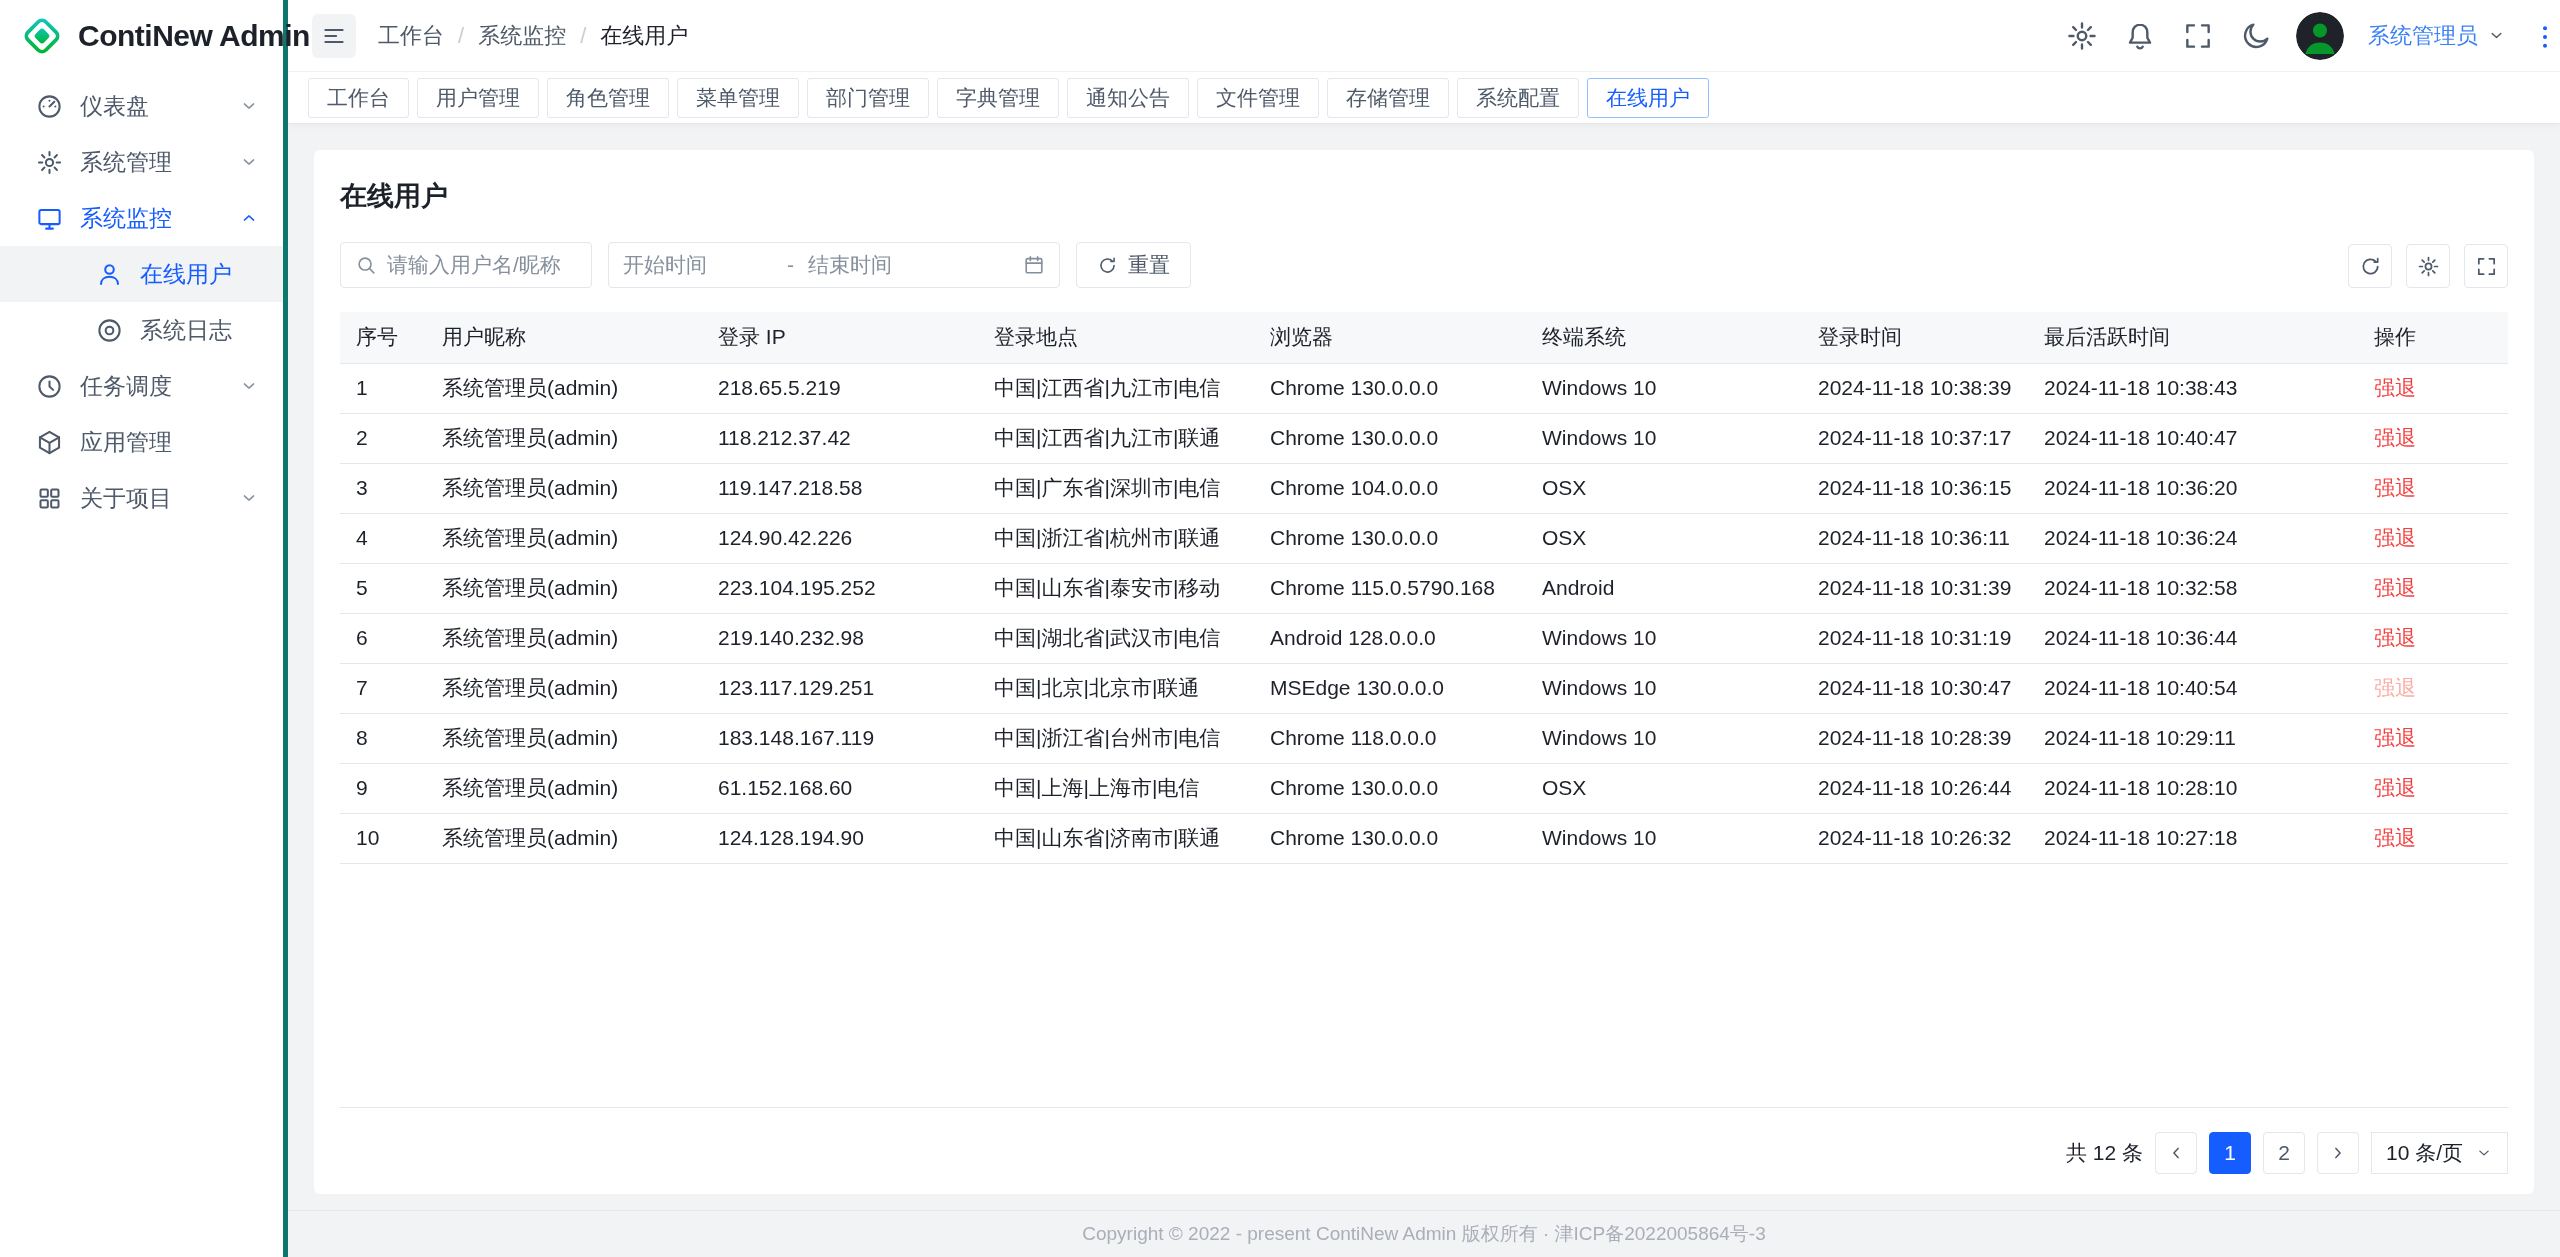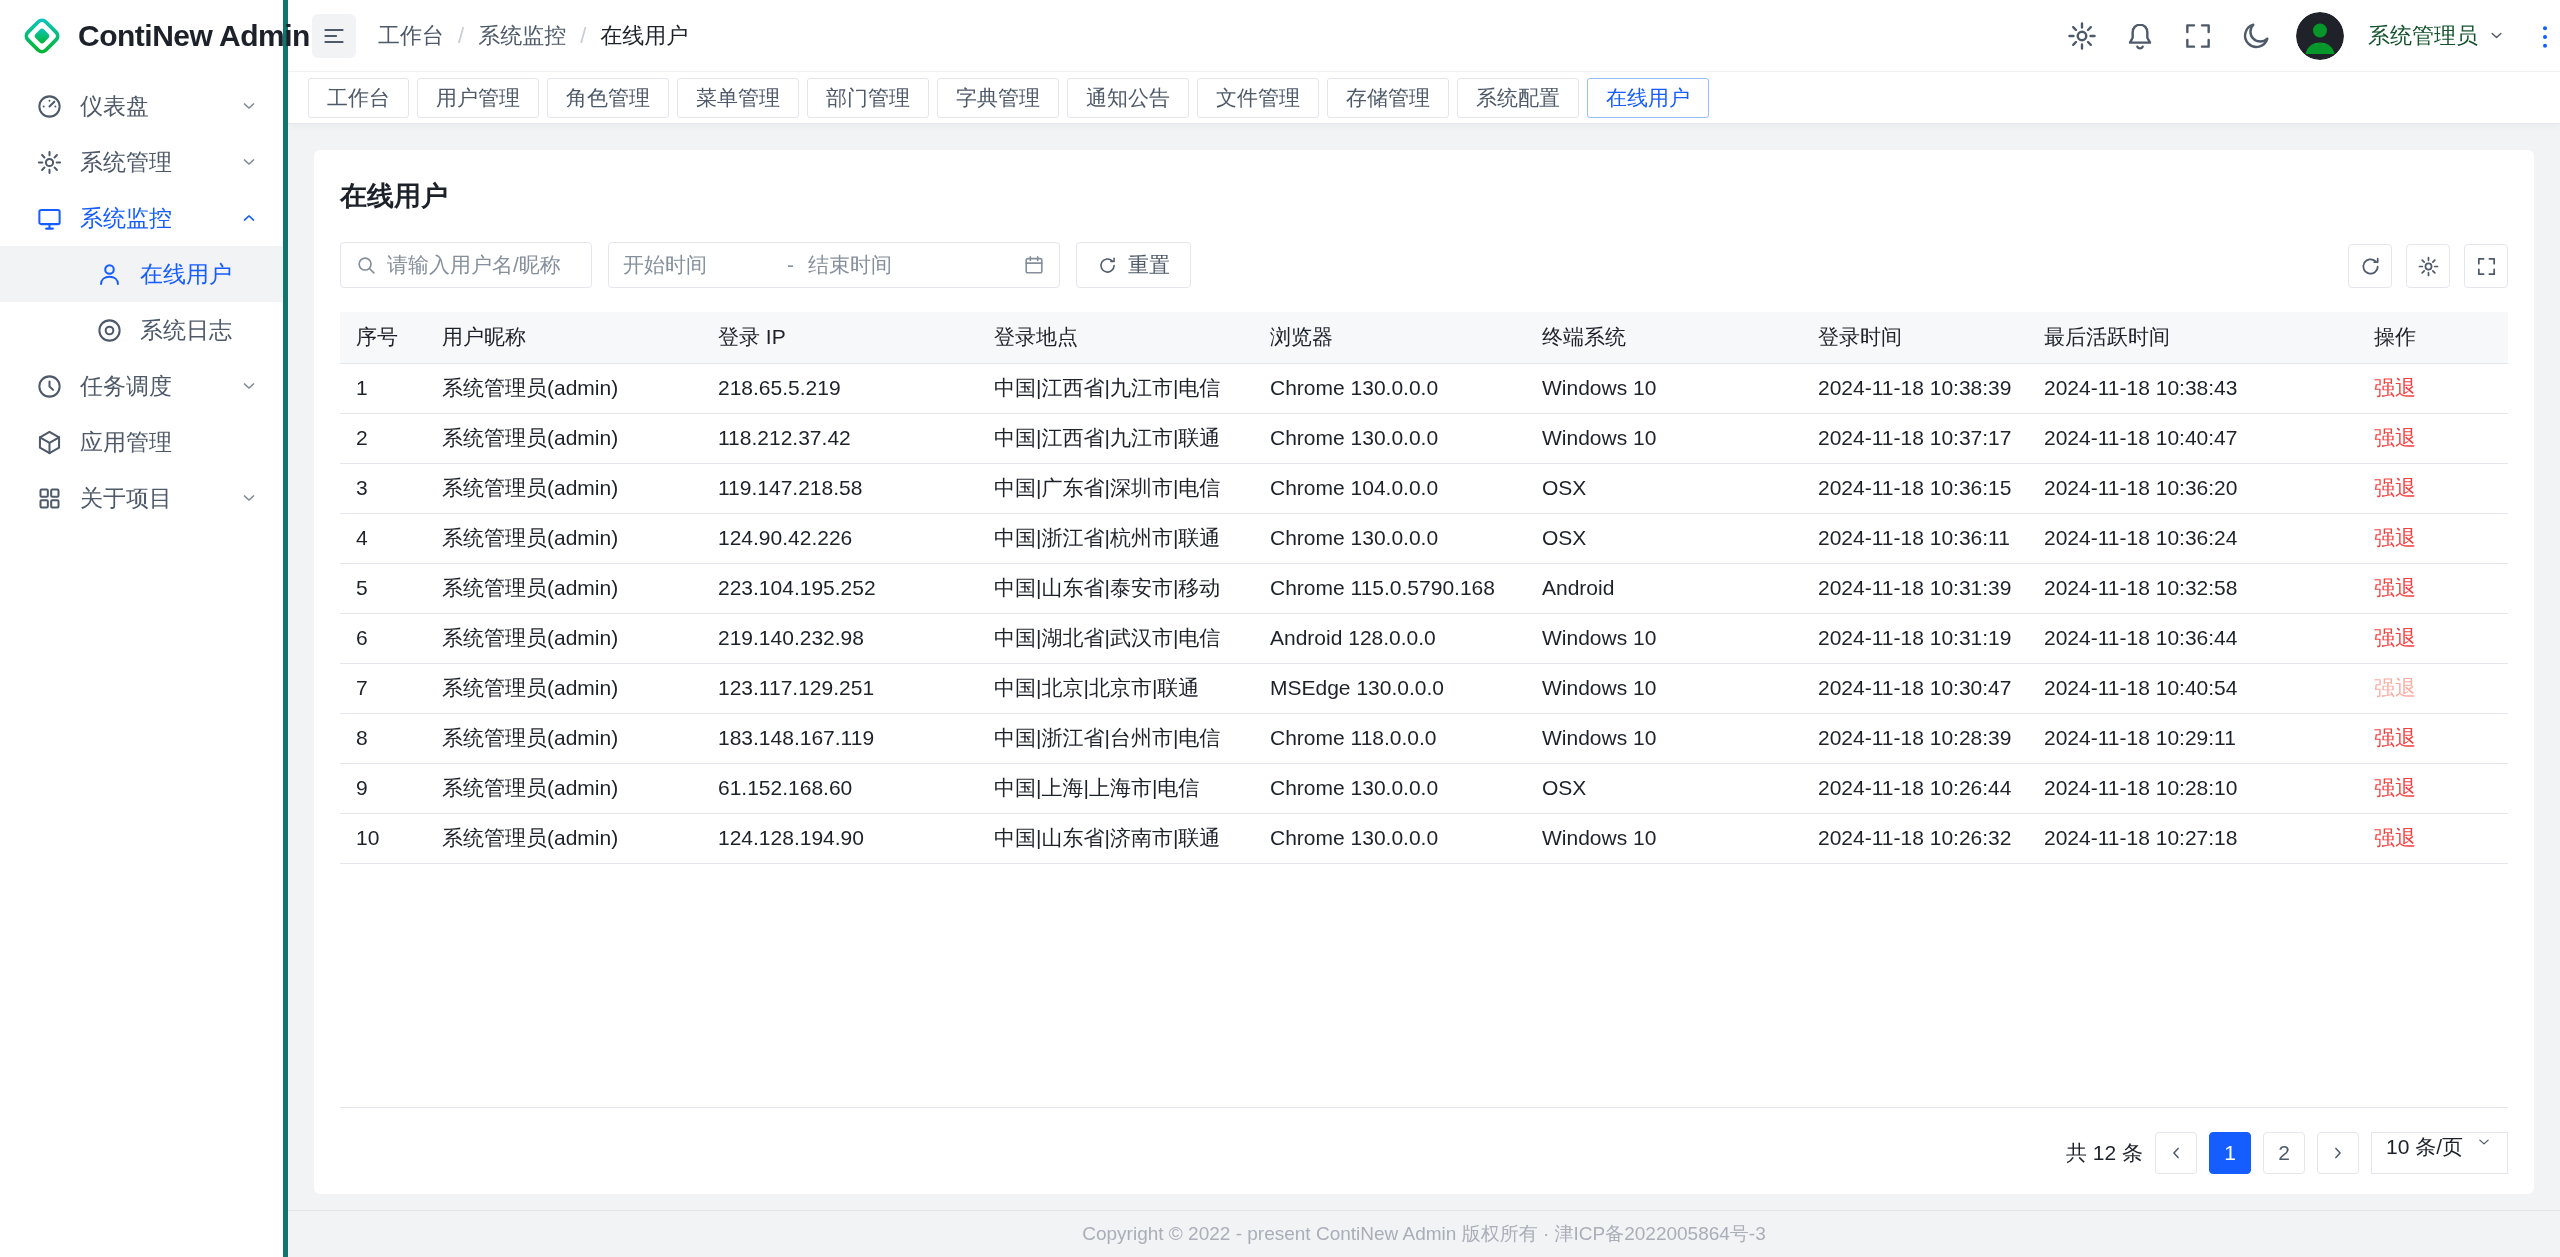--- a/index.html
+++ b/index.html
@@ -31,21 +31,21 @@
   .collapse-btn{width:44px;height:44px;border-radius:6px;background:#f2f3f5;color:#4e5969;display:flex;align-items:center;justify-content:center;cursor:pointer}
   .collapse-btn .icon{width:26px;height:26px}
   .breadcrumb{display:flex;align-items:center;gap:14px;font-size:22px;color:#4e5969}
   .bc-sep{color:#c9cdd4}
   .bc-item{cursor:pointer}
   .bc-item.cur{color:#1d2129;cursor:default}
   .header-right{display:flex;align-items:center;gap:24px;padding-right:30px}
   .hbtns{display:flex;align-items:center;gap:26px}
   .hbtn{width:32px;height:32px;color:#4e5969;cursor:pointer;display:inline-flex}
   .avatar{width:48px;height:48px;border-radius:50%;overflow:hidden;flex:none;cursor:pointer}
-  .user{display:flex;align-items:center;gap:9px;cursor:pointer;font-size:22px;color:#14532d;white-space:nowrap}
+  .user{display:flex;align-items:center;gap:9px;cursor:pointer;font-size:22px;color:#3b82f6;white-space:nowrap}
   .user .icon{width:19px;height:19px;color:#4e5969}
   .more-fab{position:absolute;top:20px;right:0;width:30px;height:34px;color:#165dff;cursor:pointer;z-index:5}
 
   
   .tabbar{height:52px;background:#fff;border-bottom:1px solid #e5e6eb;display:flex;align-items:center;padding:0 20px;gap:8px;box-shadow:0 3px 6px rgba(0,0,0,.03)}
   .tab{height:40px;display:flex;align-items:center;padding:0 18px;border:1px solid #e5e6eb;border-radius:3px;font-size:21px;color:#4e5969;background:#fff;cursor:pointer;white-space:nowrap}
   .tab.active{color:#165dff;border-color:#94bfff}
 
   
   .content{flex:1;padding:26px 26px 16px;min-height:0;display:flex;flex-direction:column}
@@ -75,21 +75,21 @@
   .force-logout{color:#f53f3f;cursor:pointer;text-decoration:none}
   .force-logout.disabled{color:#fbaca3;cursor:not-allowed}
 
   
   .pagination{display:flex;align-items:center;justify-content:flex-end;gap:12px;padding-top:24px;font-size:21px;color:#1d2129}
   .pg-total{white-space:nowrap}
   .pg-btn{min-width:42px;height:42px;border:1px solid #e5e6eb;background:#fff;border-radius:4px;color:#4e5969;display:flex;align-items:center;justify-content:center;font-size:21px;cursor:pointer;font-family:inherit}
   .pg-btn .icon{width:20px;height:20px}
   .pg-btn.active{background:#165dff;border-color:#165dff;color:#fff;font-weight:500}
   .pg-pages{display:flex;gap:12px}
-  .pg-size{height:42px;border:1px solid #e5e6eb;border-radius:0;background:#fff;display:flex;gap:12px;padding:0 14px;color:#1d2129;cursor:pointer;white-space:nowrap}
+  .pg-size{height:42px;border:1px solid #e5e6eb;border-radius:0;background:#fff;display:flex;align-items:center;gap:12px;padding:0 14px;color:#1d2129;cursor:pointer;white-space:nowrap}
   .pg-size .icon{width:18px;height:18px;color:#4e5969}
 
   
   .footer{height:47px;border-top:1px solid #e5e6eb;display:flex;align-items:center;justify-content:center;font-size:19px;color:#a9aeb8;white-space:nowrap}
 </style>
 </head>
 <body>
 
 <div class="app">
 

